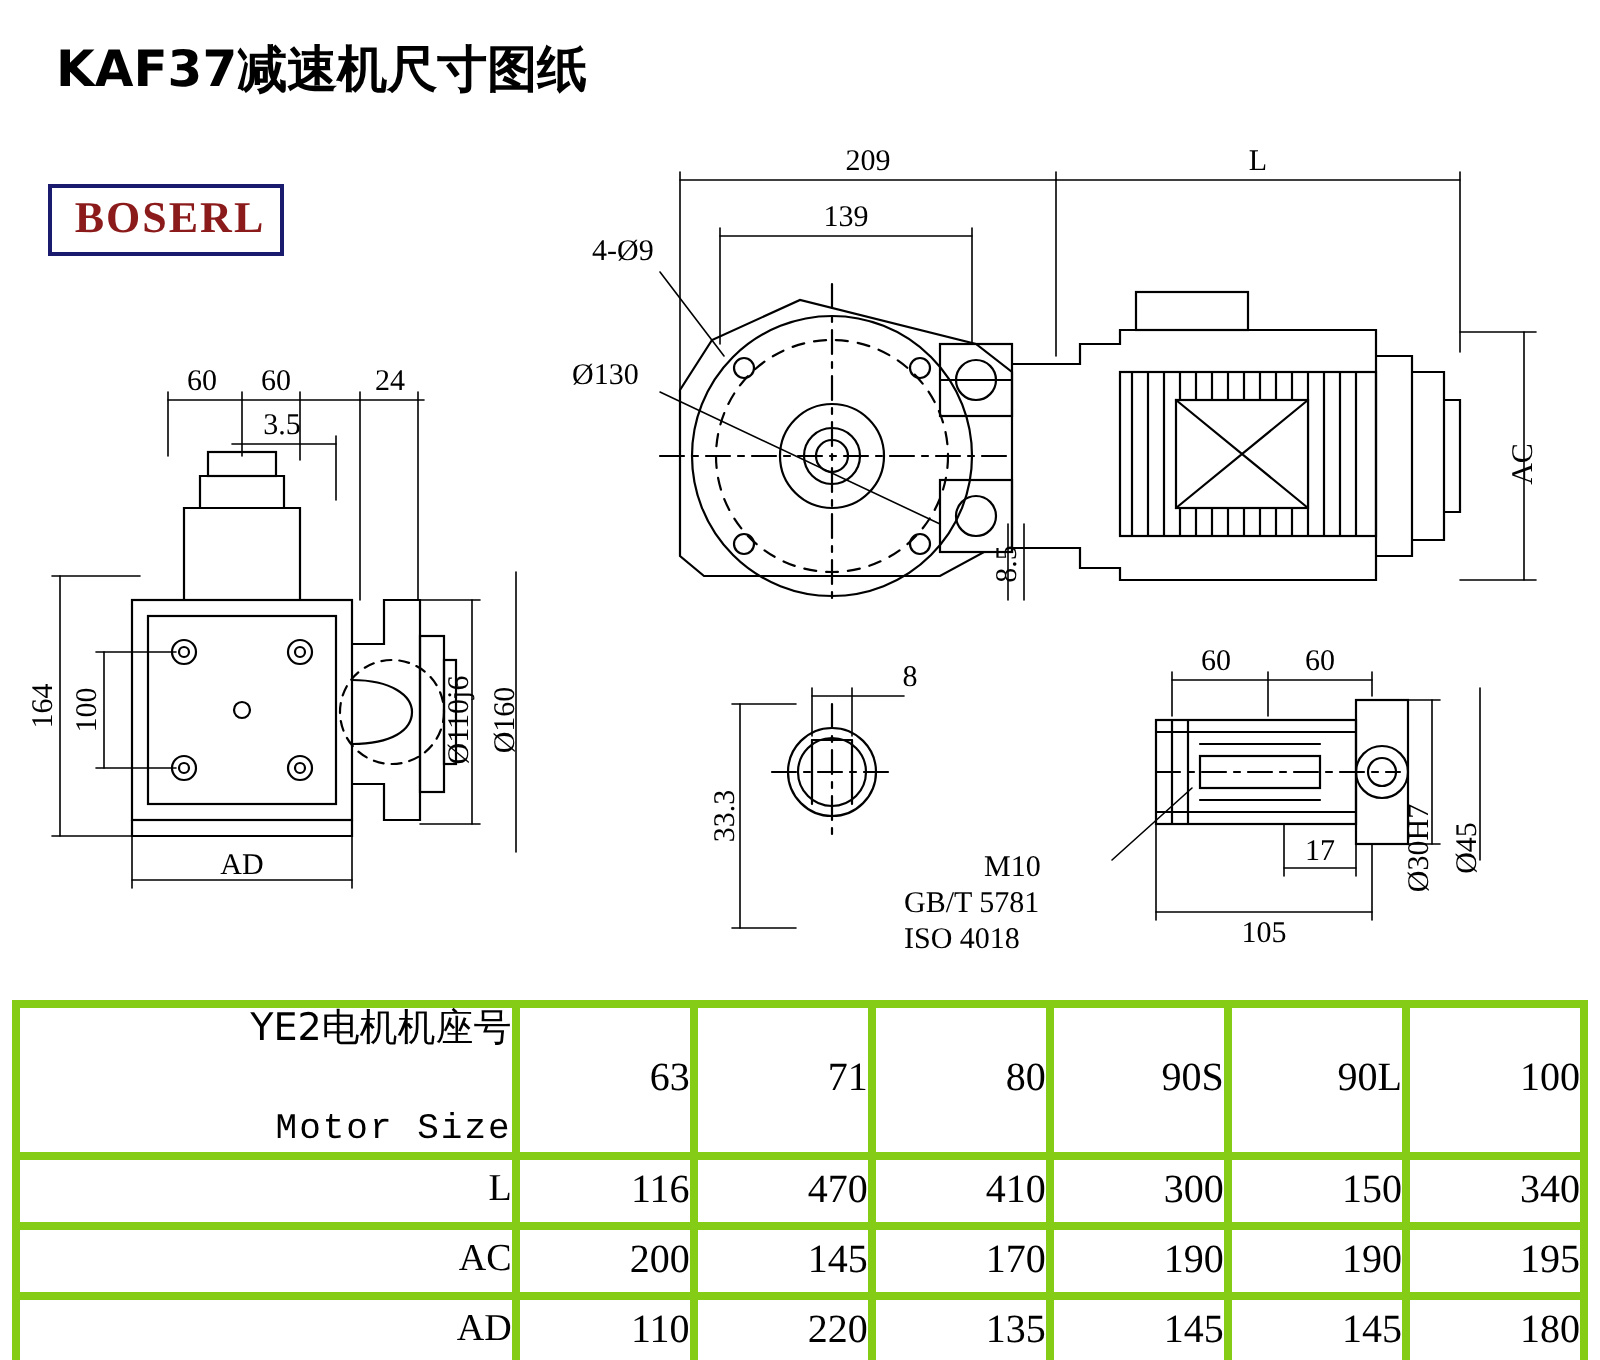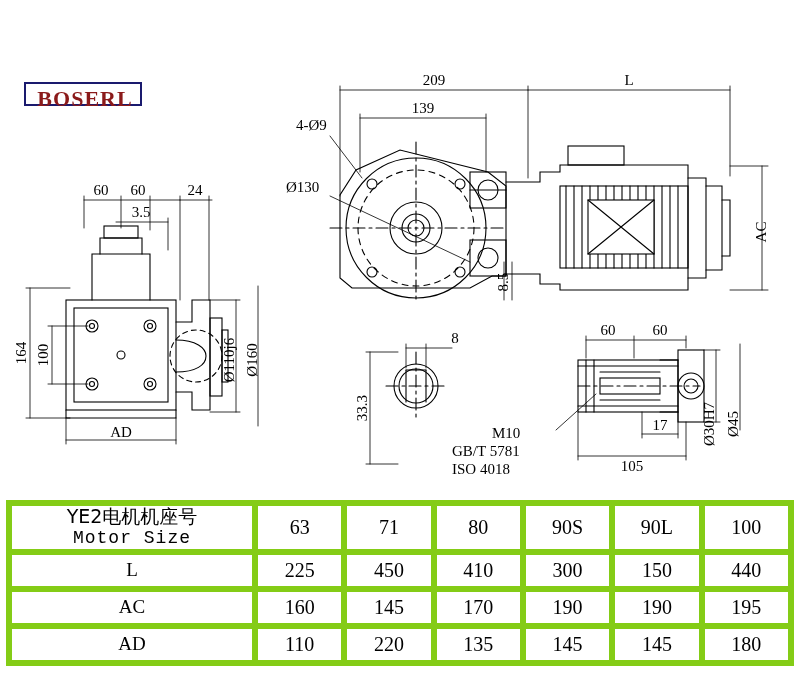--- a/index.html
+++ b/index.html
@@ -27,23 +27,23 @@
     top: 18px;
     font-family: "DejaVu Sans", sans-serif;
     font-weight: bold;
     font-size: 25px;
     letter-spacing: 0px;
     white-space: nowrap;
   }
   .logo-box {
     position: absolute;
     left: 24px;
-    top: 82px;
+    top: 92px;
     width: 118px;
-    height: 24px;
+    height: 36px;
     border: 2px solid #1a1a6e;
     box-sizing: border-box;
   }
   .logo-text {
     position: absolute;
     left: 0;
     top: 0;
     width: 118px;
     height: 32px;
     line-height: 30px;
@@ -67,22 +67,22 @@
   
   .spec-table {
     position: absolute;
     left: 6px;
     top: 500px;
     width: 788px;
     border-collapse: collapse;
     font-family: "Liberation Serif", serif;
   }
   .spec-table td {
-    border: 6px solid #84cc16;
-    text-align: center;
+    border: 4px solid #84cc16;
+    text-align: right;
     font-size: 20px;
     padding: 0;
     height: 31px;
     line-height: 1.05;
   }
   .spec-table td.head-cell {
     width: 256px;
     font-size: 19px;
   }
   .spec-table td.data-cell {
@@ -94,30 +94,32 @@
     font-size: 19px;
     display: block;
     line-height: 1.15;
   }
   .head-en {
     font-family: "Liberation Mono", monospace;
     font-size: 18px;
     display: block;
     line-height: 1.15;
     letter-spacing: 1px;
+    margin-top: 29px;
   }
   .rowhead {
     font-size: 20px;
   }
 </style>
 </head>
 <body>
 
 <div id="root">
 
+  <div class="title">KAF37减速机尺寸图纸</div>
 
   <div class="logo-box">
     <div class="logo-text">BOSERL</div>
   </div>
 
   <svg class="drawing" width="800" height="500" viewBox="0 0 800 500">
     <g stroke="#000" fill="none" stroke-width="1.1" stroke-linecap="round">
 
       <g>
 
@@ -341,30 +343,30 @@
         </td>
         <td class="data-cell">63</td>
         <td class="data-cell">71</td>
         <td class="data-cell">80</td>
         <td class="data-cell">90S</td>
         <td class="data-cell">90L</td>
         <td class="data-cell">100</td>
       </tr>
       <tr>
         <td class="head-cell rowhead">L</td>
-        <td class="data-cell">225</td>
-        <td class="data-cell">450</td>
+        <td class="data-cell">116</td>
+        <td class="data-cell">470</td>
         <td class="data-cell">410</td>
         <td class="data-cell">300</td>
         <td class="data-cell">150</td>
-        <td class="data-cell">440</td>
+        <td class="data-cell">340</td>
       </tr>
       <tr>
         <td class="head-cell rowhead">AC</td>
-        <td class="data-cell">160</td>
+        <td class="data-cell">200</td>
         <td class="data-cell">145</td>
         <td class="data-cell">170</td>
         <td class="data-cell">190</td>
         <td class="data-cell">190</td>
         <td class="data-cell">195</td>
       </tr>
       <tr>
         <td class="head-cell rowhead">AD</td>
         <td class="data-cell">110</td>
         <td class="data-cell">220</td>

